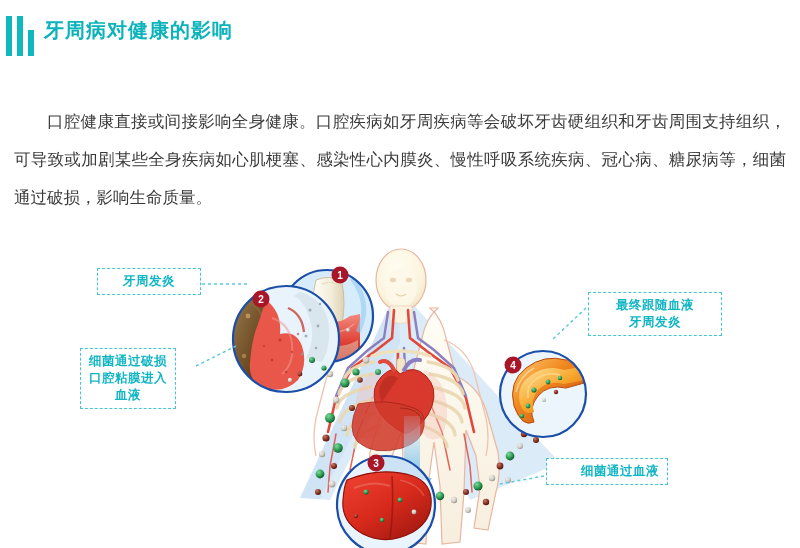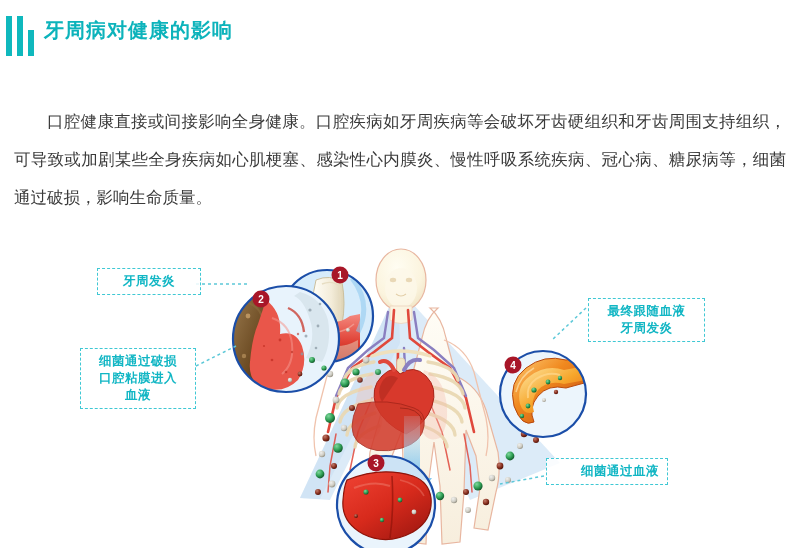--- a/index.html
+++ b/index.html
@@ -40,22 +40,22 @@
     font-weight:bold;
     line-height:17px;
     text-align:center;
     padding:4px 8px;
     background:rgba(255,255,255,0.85);
     box-sizing:border-box;
     letter-spacing:0.5px;
   }
   .callout span{display:block;white-space:nowrap;}
   #callout-1{left:97px;top:268px;width:104px;}
-  #callout-2{left:80px;top:348px;width:116px;}
-  #callout-3{left:588px;top:298px;width:117px;}
+  #callout-2{left:80px;top:348px;width:96px;}
+  #callout-3{left:588px;top:292px;width:134px;}
   #callout-4{left:546px;top:458px;width:122px;text-align:right;}
 </style>
 </head>
 <body>
 
 <div id="header">
   <div id="title-bars">
     <i></i>
       <i></i>
       <i></i>

